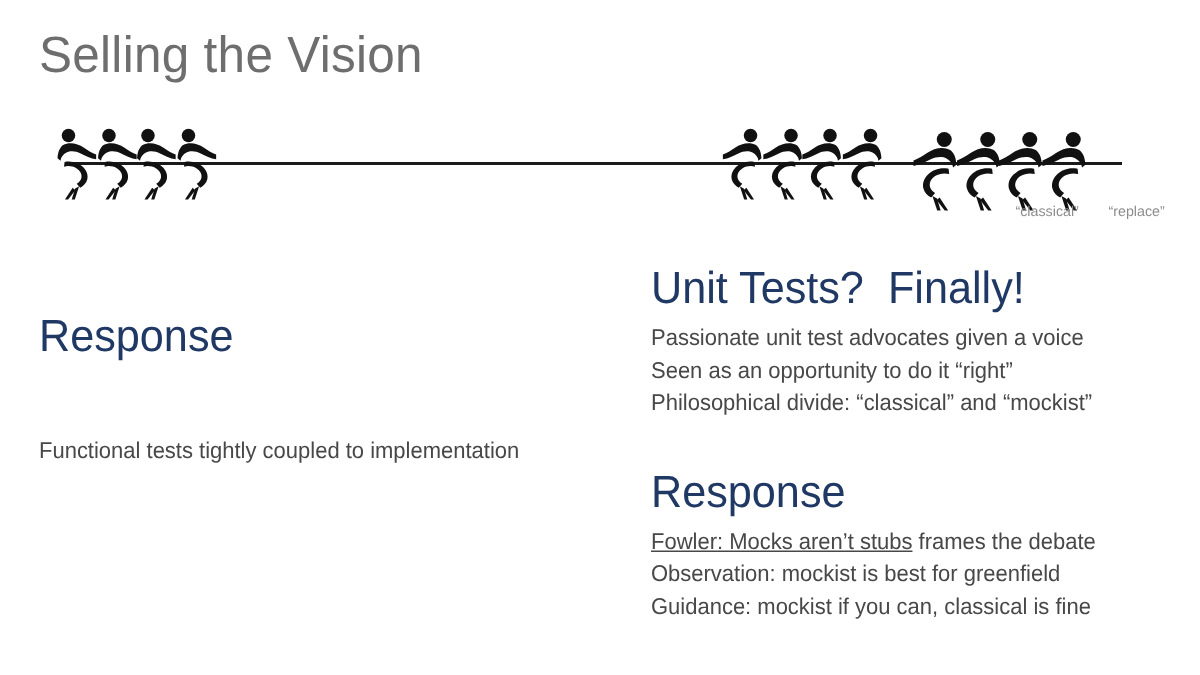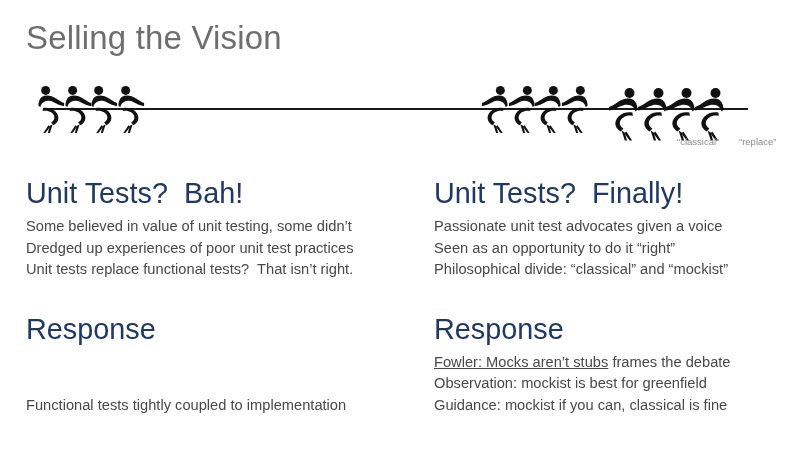--- a/index.html
+++ b/index.html
@@ -248,28 +248,20 @@
     </div>
 
   <div class="tag-row">
     <span class="group-tag" id="tag-classical">“classical”</span>
     <span class="group-tag" id="tag-mockist">“replace”</span>
   </div>
 </div>
 
 <div class="column" id="column-left">
 
-  <div>
-    <div class="block-heading">Unit Tests?  Bah!</div>
-    <ul class="block-body">
-      <li>Some believed in value of unit testing, some didn’t</li>
-      <li>Dredged up experiences of poor unit test practices</li>
-      <li>Unit tests replace functional tests?  That isn’t right.</li>
-    </ul>
-  </div>
 
   <div id="response-left">
     <div class="block-heading">Response</div>
     <ul class="block-body">
       <li>
         <span class="sub-line">Functional tests tightly coupled to implementation</span>
         
       </li>
 
     </ul>

